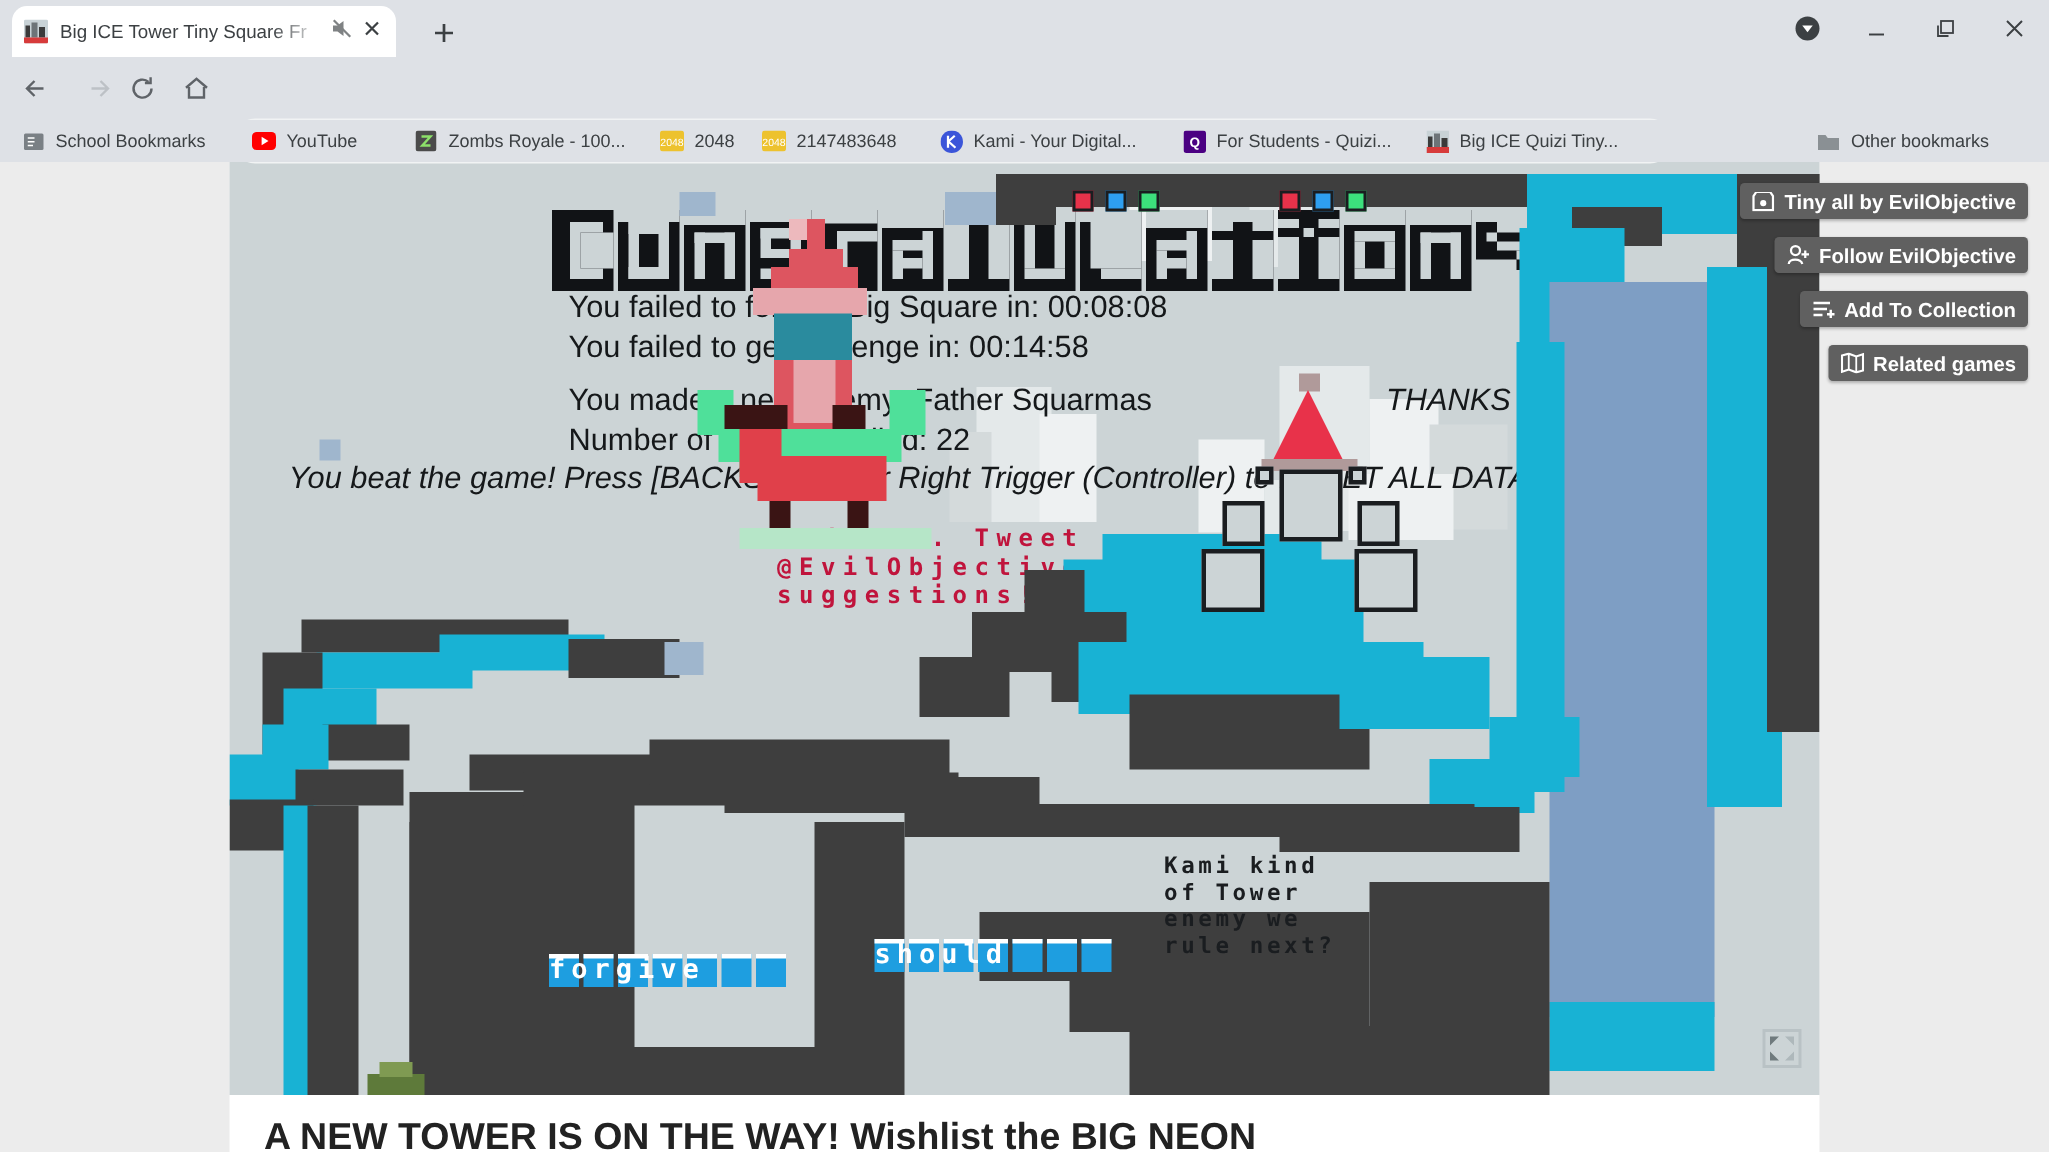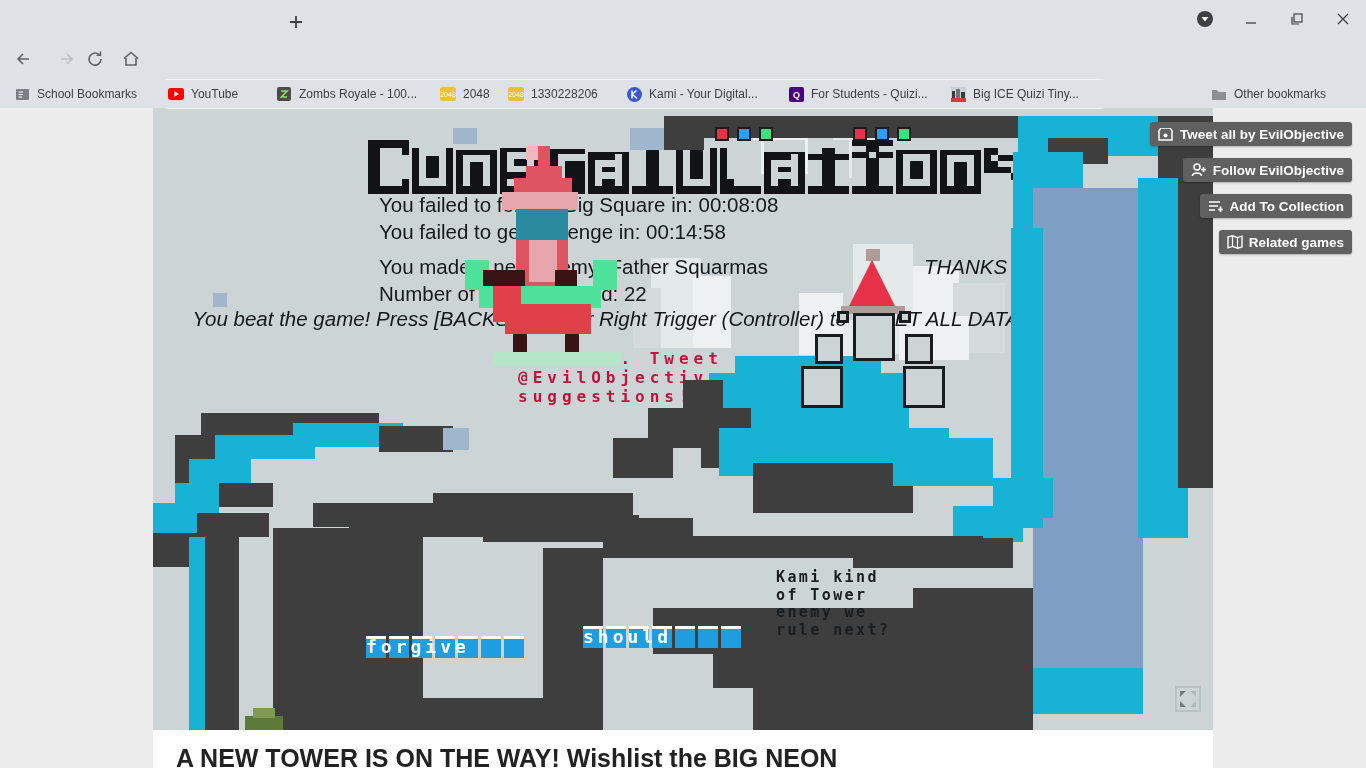--- a/index.html
+++ b/index.html
@@ -395,21 +395,21 @@
   </div>
 </div>
 
 <div class="ovl" style="top:122px;">
   <span class="oi">
     <svg width="15" height="13" viewBox="0 0 16 14">
         <path d="M1 3 L3 0 L13 0 L15 3 L15 13 L1 13 Z" fill="none" stroke="#fff" stroke-width="1.6"></path>
         <circle cx="8" cy="8" r="2.2" fill="#fff"></circle>
       </svg>
   </span>
-  <span>Tweet all by EvilObjective</span>
+  <span>Tiny all by EvilObjective</span>
 </div>
 <div class="ovl" style="top:158px;">
   <span class="oi">
     <svg width="16" height="14" viewBox="0 0 16 14">
         <circle cx="6" cy="4" r="3" fill="none" stroke="#fff" stroke-width="1.5"></circle>
         <path d="M1.5 13 C1.5 9 10 9 10.5 13" fill="none" stroke="#fff" stroke-width="1.5"></path>
         <path d="M12.5 4 L12.5 9 M10 6.5 L15 6.5" stroke="#fff" stroke-width="1.5"></path>
       </svg>
   </span>
   <span>Follow EvilObjective</span>
@@ -429,20 +429,41 @@
         <path d="M1 2 L5.5 0.8 L10.5 2.6 L15 1.2 V12 L10.5 13.2 L5.5 11.4 L1 12.8 Z" fill="none" stroke="#fff" stroke-width="1.4"></path>
         <path d="M5.5 1 V11.4 M10.5 2.6 V13" stroke="#fff" stroke-width="1.2"></path>
       </svg>
   </span>
   <span>Related games</span>
 </div>
 
 <div class="chrome">
 
   <div class="tabstrip">
+    <div class="tab">
+      <span class="tab-favicon">
+        <span class="fav-sky"></span>
+          <span class="fav-b1"></span>
+          <span class="fav-b2"></span>
+          <span class="fav-b3"></span>
+          <span class="fav-red"></span>
+      </span>
+      <span class="tab-title">Big ICE Tower Tiny Square Fr</span>
+      <span class="tab-mute">
+        <svg width="16" height="16" viewBox="0 0 16 16">
+            <path d="M2 6 H5 L9 3 V13 L5 10 H2 Z" fill="#3c4043"></path>
+            <path d="M2.5 2.5 L13.5 13.5" stroke="#3c4043" stroke-width="1.5"></path>
+          </svg>
+      </span>
+      <span class="tab-close">
+        <svg width="16" height="16" viewBox="0 0 16 16">
+            <path d="M4 4 L12 12 M12 4 L4 12" stroke="#3c4043" stroke-width="1.5"></path>
+          </svg>
+      </span>
+    </div>
     <div class="newtab">
       <svg width="28" height="28" viewBox="0 0 28 28">
           <path d="M14 8 V20 M8 14 H20" stroke="#3c4043" stroke-width="1.8"></path>
         </svg>
     </div>
     <div class="wincontrols">
       <div class="wc">
         <svg width="18" height="18" viewBox="0 0 18 18">
             <circle cx="9" cy="9" r="8" fill="#3c4043"></circle>
             <path d="M5.5 7 L12.5 7 L9 11.5 Z" fill="#fff"></path>
@@ -580,21 +601,21 @@
         </span>
       <span>2048</span>
     </div>
     <div class="bm" style="left:508px;">
       <span class="bm-ico">
           <svg width="16" height="14" viewBox="0 0 16 14">
             <rect width="16" height="14" rx="2" fill="#edc22e"></rect>
             <text x="8" y="10" font-size="7" fill="#fff" text-anchor="middle" font-family="Liberation Sans">2048</text>
           </svg>
         </span>
-      <span>1330228206</span>
+      <span>2147483648</span>
     </div>
     <div class="bm" style="left:626px;">
       <span class="bm-ico">
           <svg width="15" height="15" viewBox="0 0 15 15">
             <circle cx="7.5" cy="7.5" r="7.5" fill="#3b55d9"></circle>
             <path d="M5 3.5 V11.5 M5 7.5 L9.5 3.5 M5.5 7.5 L10 11.5" stroke="#fff" stroke-width="1.5" fill="none"></path>
           </svg>
         </span>
       <span>Kami - Your Digital...</span>
     </div>

